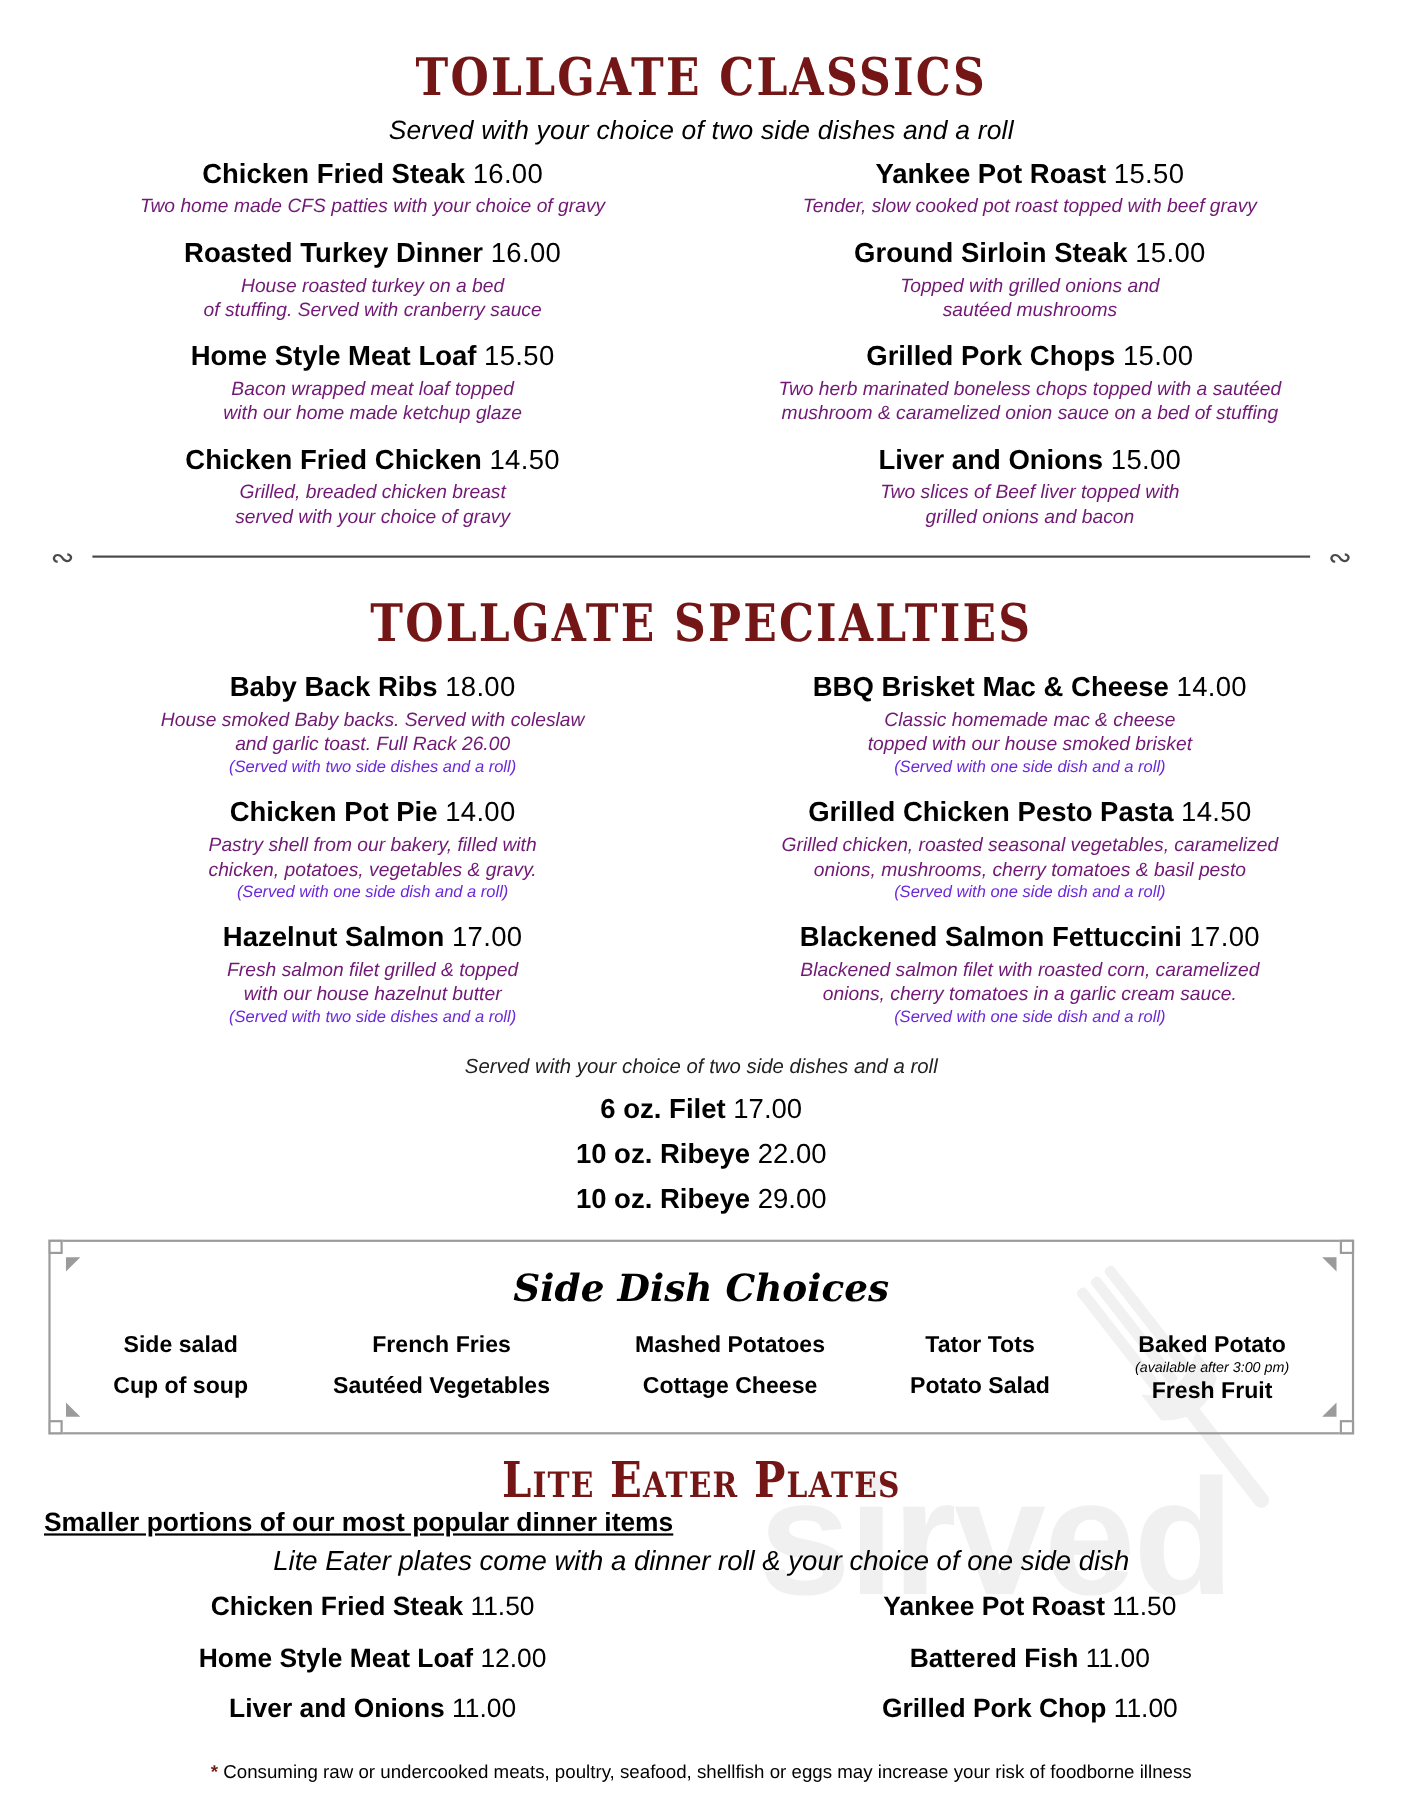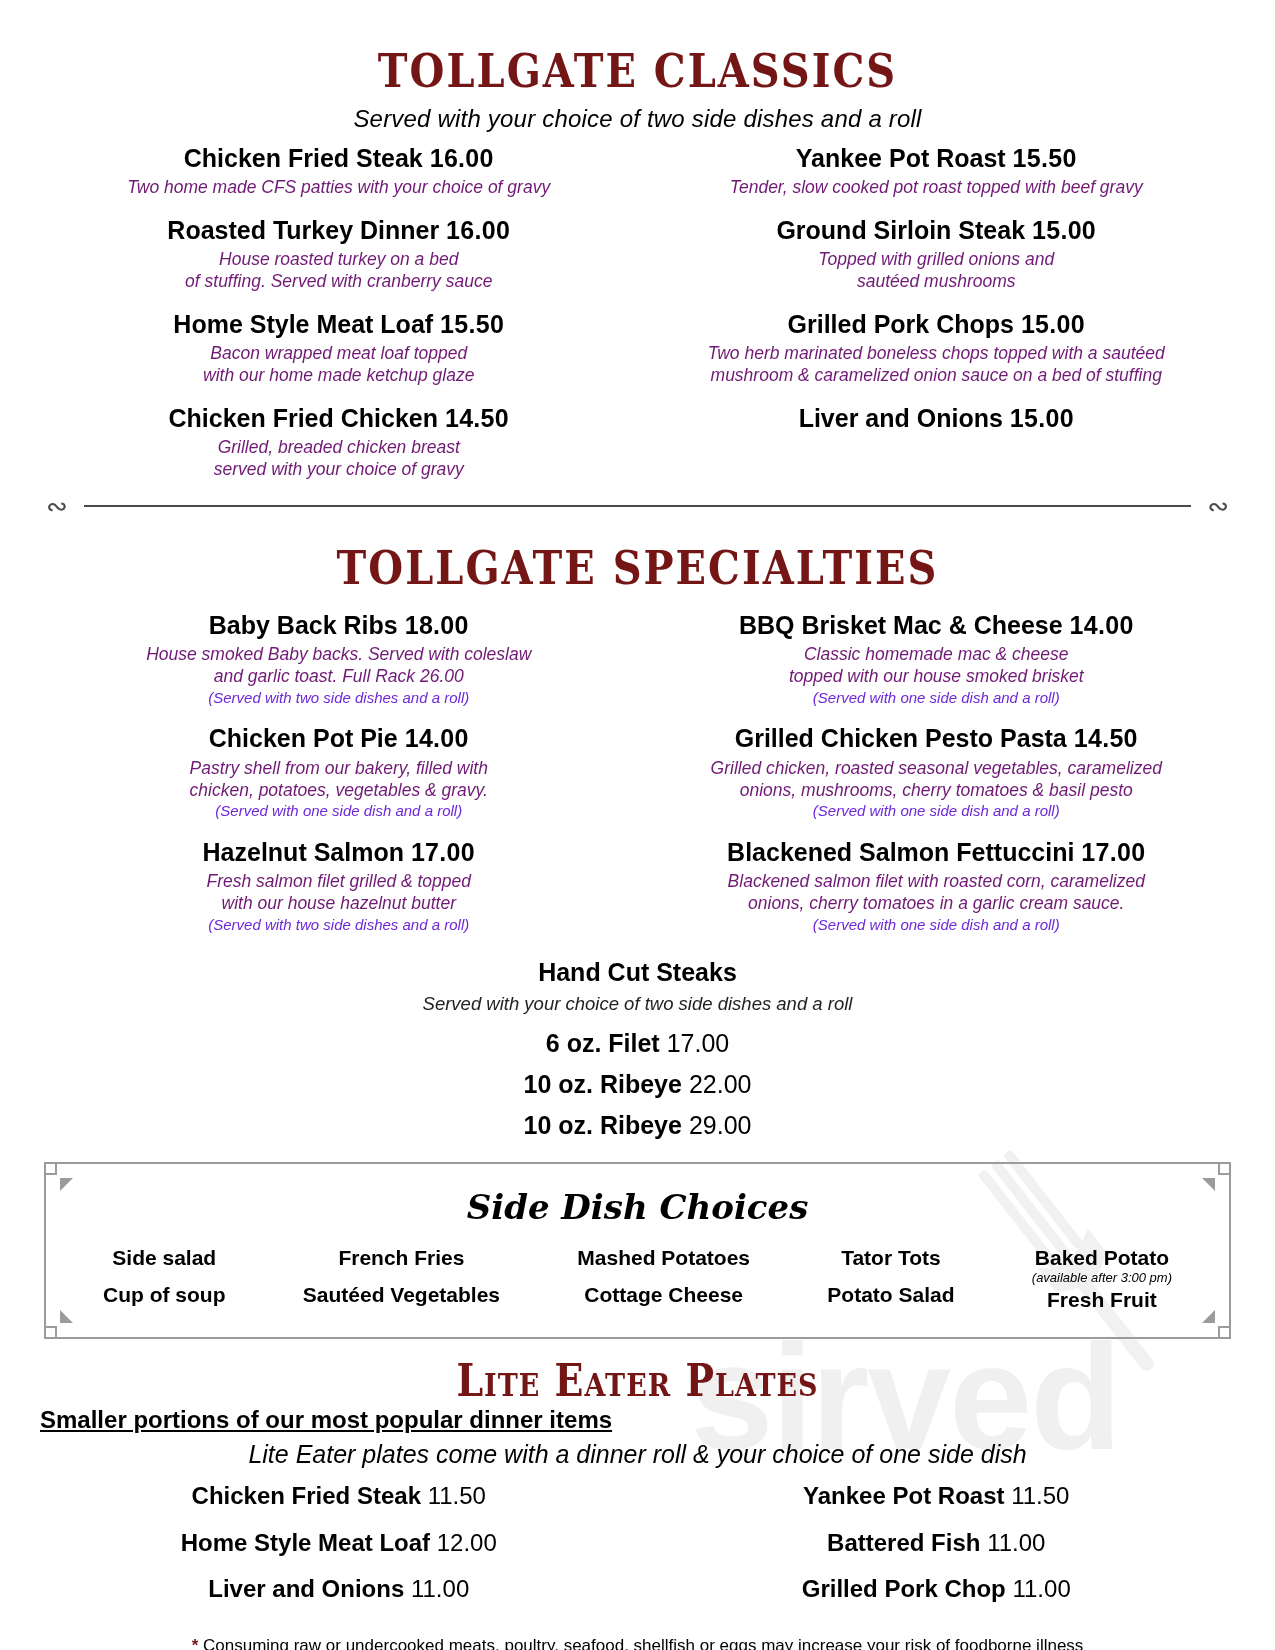--- a/index.html
+++ b/index.html
@@ -87,21 +87,21 @@
   .item { text-align: center; margin-top: 16px; }
   .item:first-child { margin-top: 0; }
 
   .item-head {
     font-size: 25px;
     font-weight: bold;
     line-height: 1.25;
     white-space: nowrap;
   }
   .item-head .price {
-    font-weight: bold;
+    font-weight: normal;
     font-size: 25px;
     letter-spacing: .3px;
   }
   .item-desc {
     font-style: italic;
     font-size: 17.5px;
     color: #701a75;
     line-height: 1.28;
     margin-top: 2px;
   }
@@ -320,20 +320,21 @@
             <span class="price">15.00</span>
           </div>
           <div class="item-desc">Two herb marinated boneless chops topped with a sautéed<br>mushroom &amp; caramelized onion sauce on a bed of stuffing</div>
         </div>
 
         <div class="item">
           <div class="item-head">
             <span>Liver and Onions</span>
             <span class="price">15.00</span>
           </div>
+          <div class="item-desc">Two slices of Beef liver topped with<br>grilled onions and bacon</div>
         </div>
 
       </div>
     </div>
 
     <div class="divider">
       <span class="curl left">∾</span>
       <div class="rule"></div>
       <span class="curl right">∾</span>
     </div>
@@ -398,21 +399,20 @@
             <span class="price">17.00</span>
           </div>
           <div class="item-desc">Blackened salmon filet with roasted corn, caramelized<br>onions, cherry tomatoes in a garlic cream sauce.</div>
           <div class="item-note">(Served with one side dish and a roll)</div>
         </div>
 
       </div>
     </div>
 
     <div class="steaks">
-      <div class="steaks-title">Hand Cut Steaks</div>
       <div class="steaks-sub">Served with your choice of two side dishes and a roll</div>
       <div class="steak-list">
         <div class="steak-line">
           <span>6 oz. Filet</span>
           <span class="price">17.00</span>
         </div>
         <div class="steak-line">
           <span>10 oz. Ribeye</span>
           <span class="price">22.00</span>
         </div>

